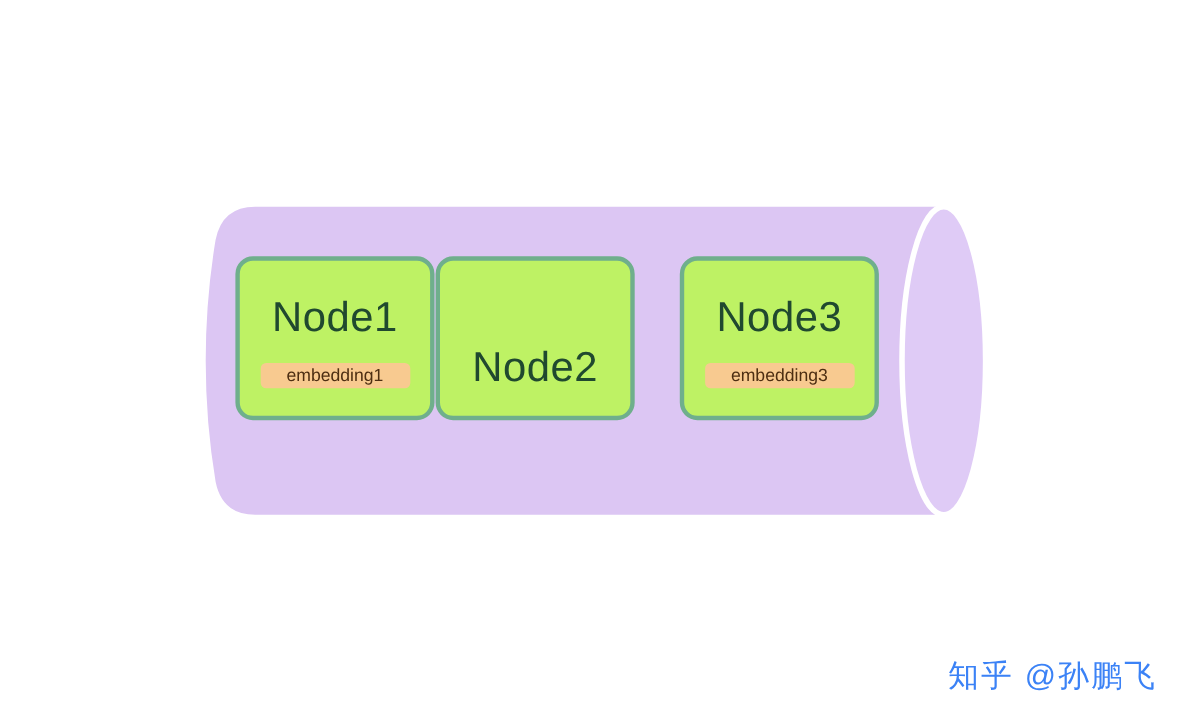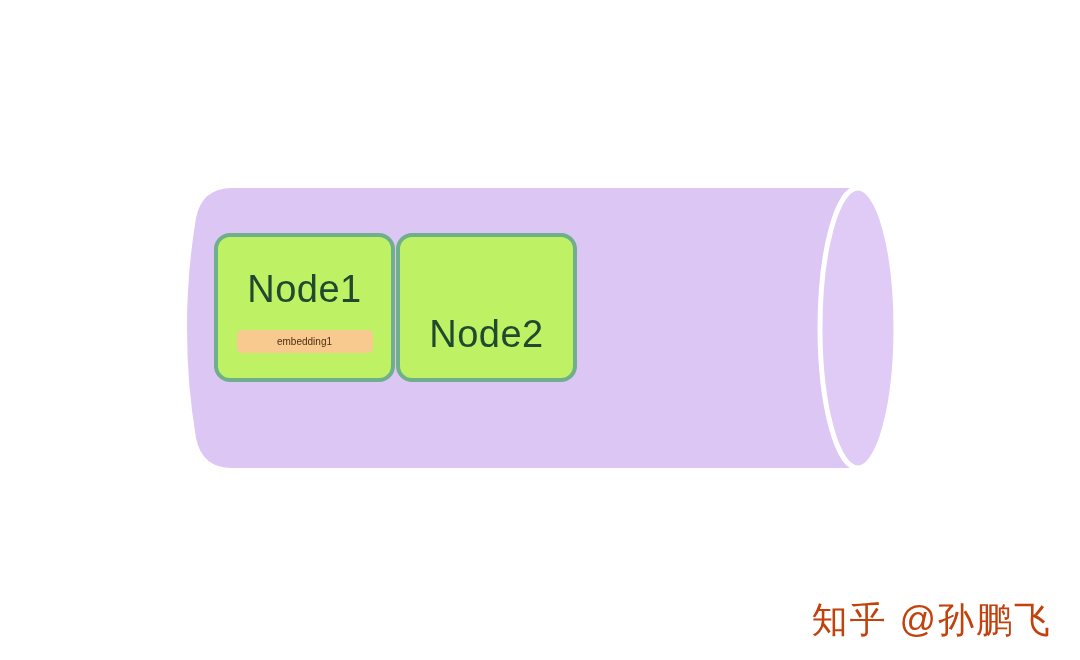--- a/index.html
+++ b/index.html
@@ -44,32 +44,32 @@
     line-height: 1;
     color: #20492f;
     letter-spacing: 0.5px;
   }
   .node-embedding {
     width: 136px;
     height: 23px;
     background: #f8ca90;
     border-radius: 5px;
     color: #4d2e12;
-    font-size: 10px;
+    font-size: 16px;
     display: flex;
     align-items: center;
     justify-content: center;
   }
   .watermark {
     position: absolute;
     top: 596px;
     right: 28px;
-    font-size: 36px;
+    font-size: 28px;
     letter-spacing: 2px;
-    color: #c2410c;
+    color: #3b82f6;
     text-shadow: 1px 1px 1px #ffffff;
     user-select: none;
   }
 </style>
 </head>
 <body>
 
 <div class="stage">
 
   <svg class="cylinder-svg" viewBox="0 0 1080 660" aria-hidden="true">
@@ -79,16 +79,20 @@
 
   <div class="node node-1">
     <div class="node-label">Node1</div>
     <div class="node-embedding">embedding1</div>
   </div>
 
   <div class="node node-2">
     <div class="node-label">Node2</div>
   </div>
 
+  <div class="node node-3">
+    <div class="node-label">Node3</div>
+    <div class="node-embedding">embedding3</div>
+  </div>
 
   <div class="watermark">知乎 @孙鹏飞</div>
 
 </div>
 
 </body></html>

